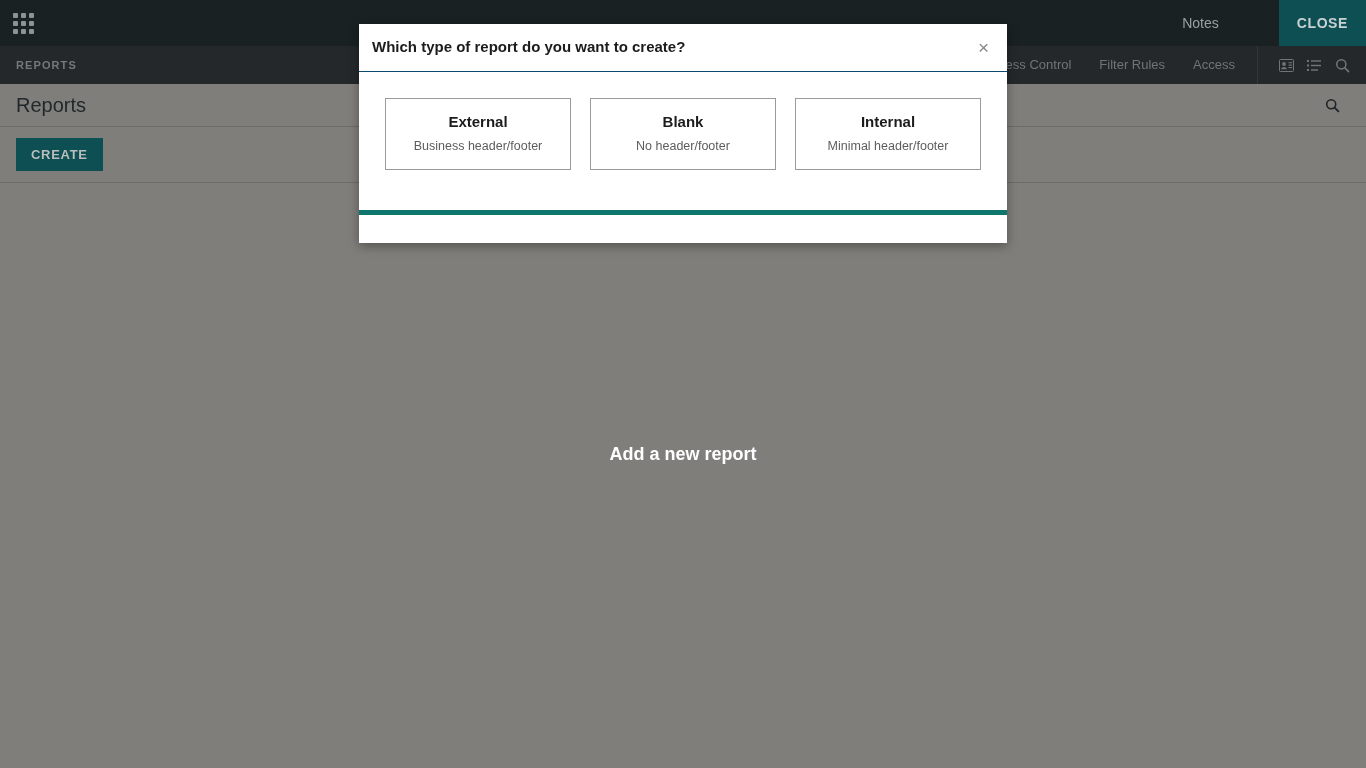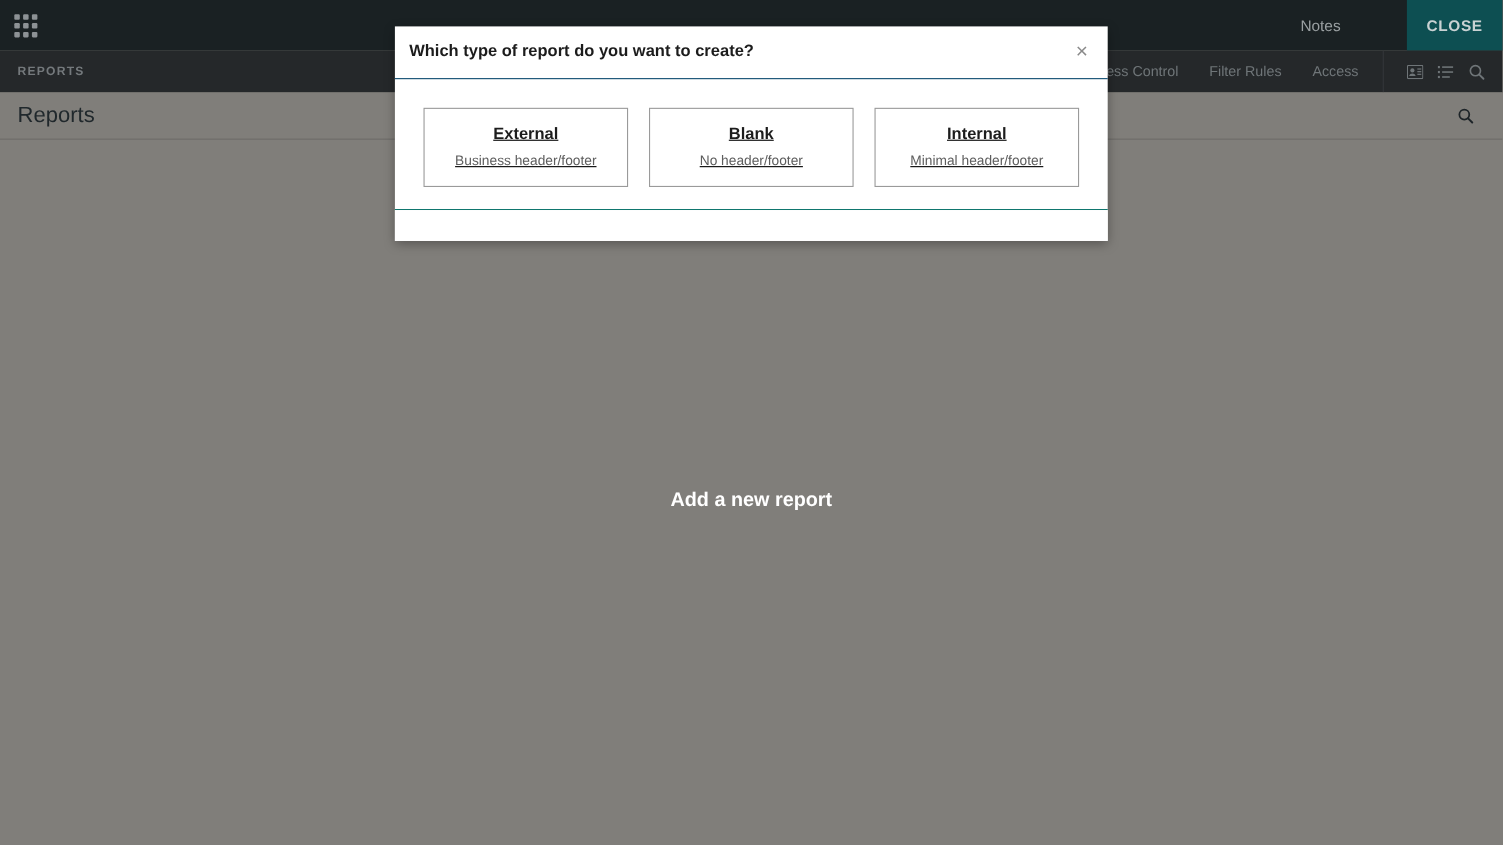--- a/index.html
+++ b/index.html
@@ -210,25 +210,24 @@
     font-size: 19px;
     color: #8a8a8a;
     line-height: 1;
     cursor: pointer;
     padding: 0 2px;
     font-family: "Liberation Sans", sans-serif;
     background: none;
     border: none;
   }
   .modal-body {
-    padding: 26px 26px 20px 26px;
+    padding: 26px 26px 40px 26px;
     display: flex;
     gap: 19px;
-    border-bottom: 1px solid #0f766e;
-    text-decoration: underline;
+    border-bottom: 5px solid #0f766e;
   }
   .option-card {
     flex: 1;
     border: 1px solid #9a9a9a;
     background: #ffffff;
     padding: 14px 8px 16px 8px;
     text-align: center;
     cursor: pointer;
   }
   .option-title {
@@ -312,20 +311,23 @@
       <div class="page-title">Reports</div>
       <div class="content-header-spacer"></div>
       <div class="header-search-icon">
         <svg width="15" height="15" viewBox="0 0 15 15">
           <circle cx="6.2" cy="6.2" r="4.5" fill="none" stroke="#1d2428" stroke-width="1.6"></circle>
           <line x1="9.6" y1="9.6" x2="13.4" y2="13.4" stroke="#1d2428" stroke-width="1.8" stroke-linecap="round"></line>
         </svg>
       </div>
     </div>
 
+    <div class="toolbar-row">
+      <button class="create-btn">CREATE</button>
+    </div>
 
     <div class="empty-state">
       <div class="empty-state-text">Add a new report</div>
     </div>
   </div>
 
   <div class="modal-overlay">
     <div class="modal">
 
       <div class="modal-header">

